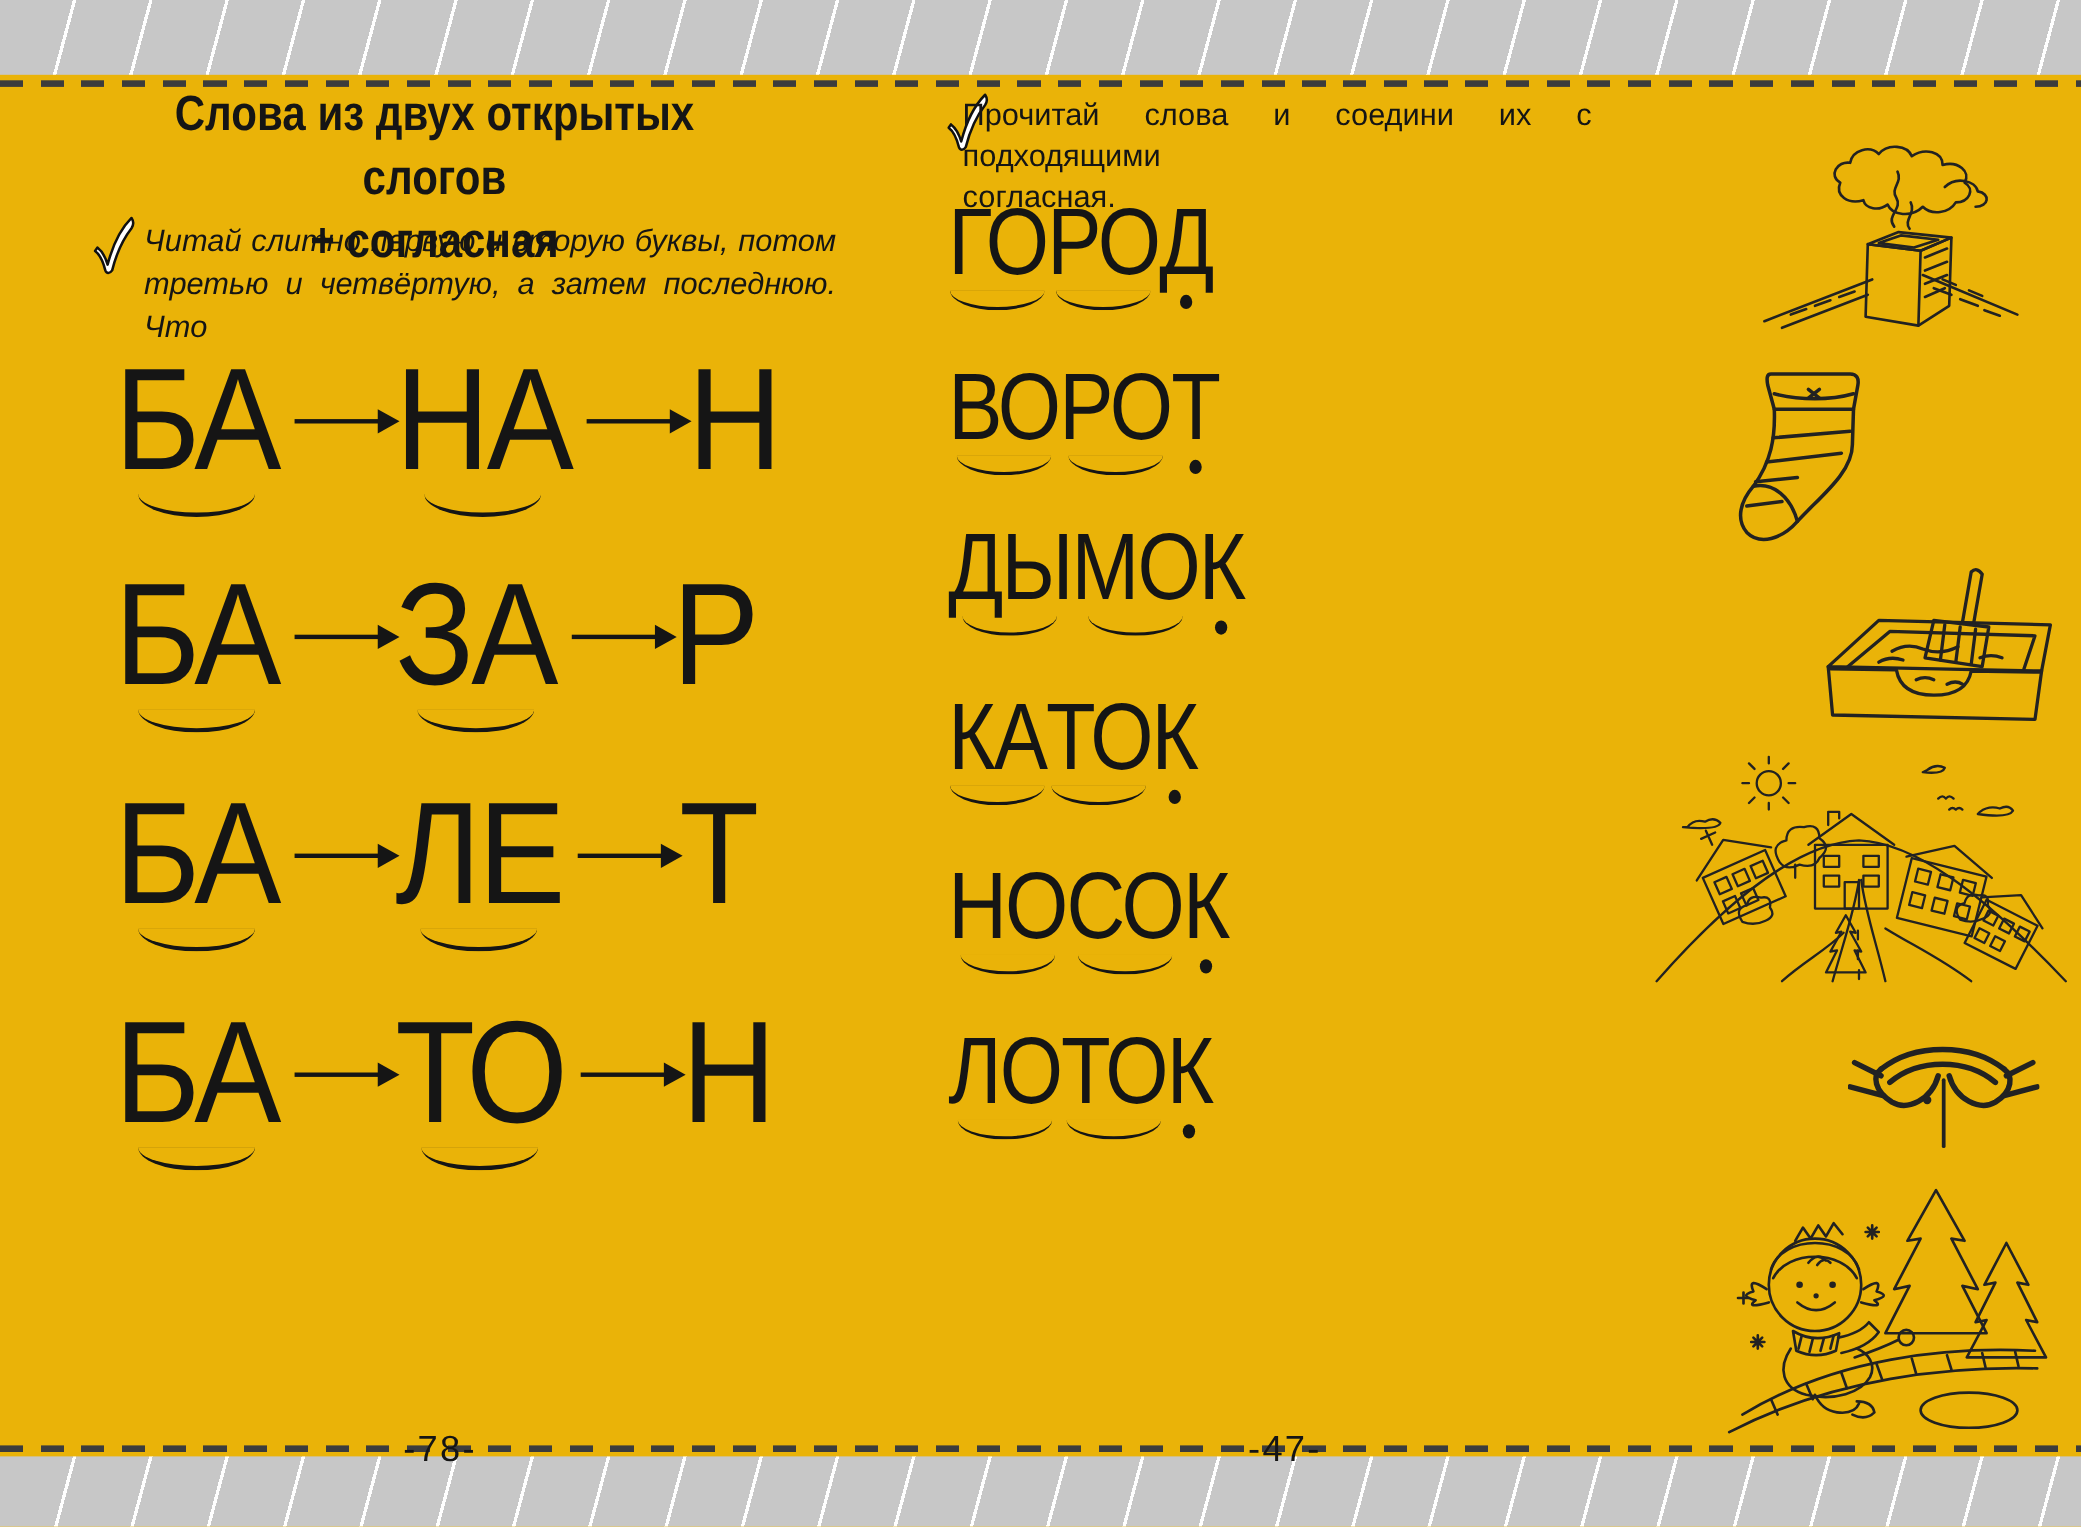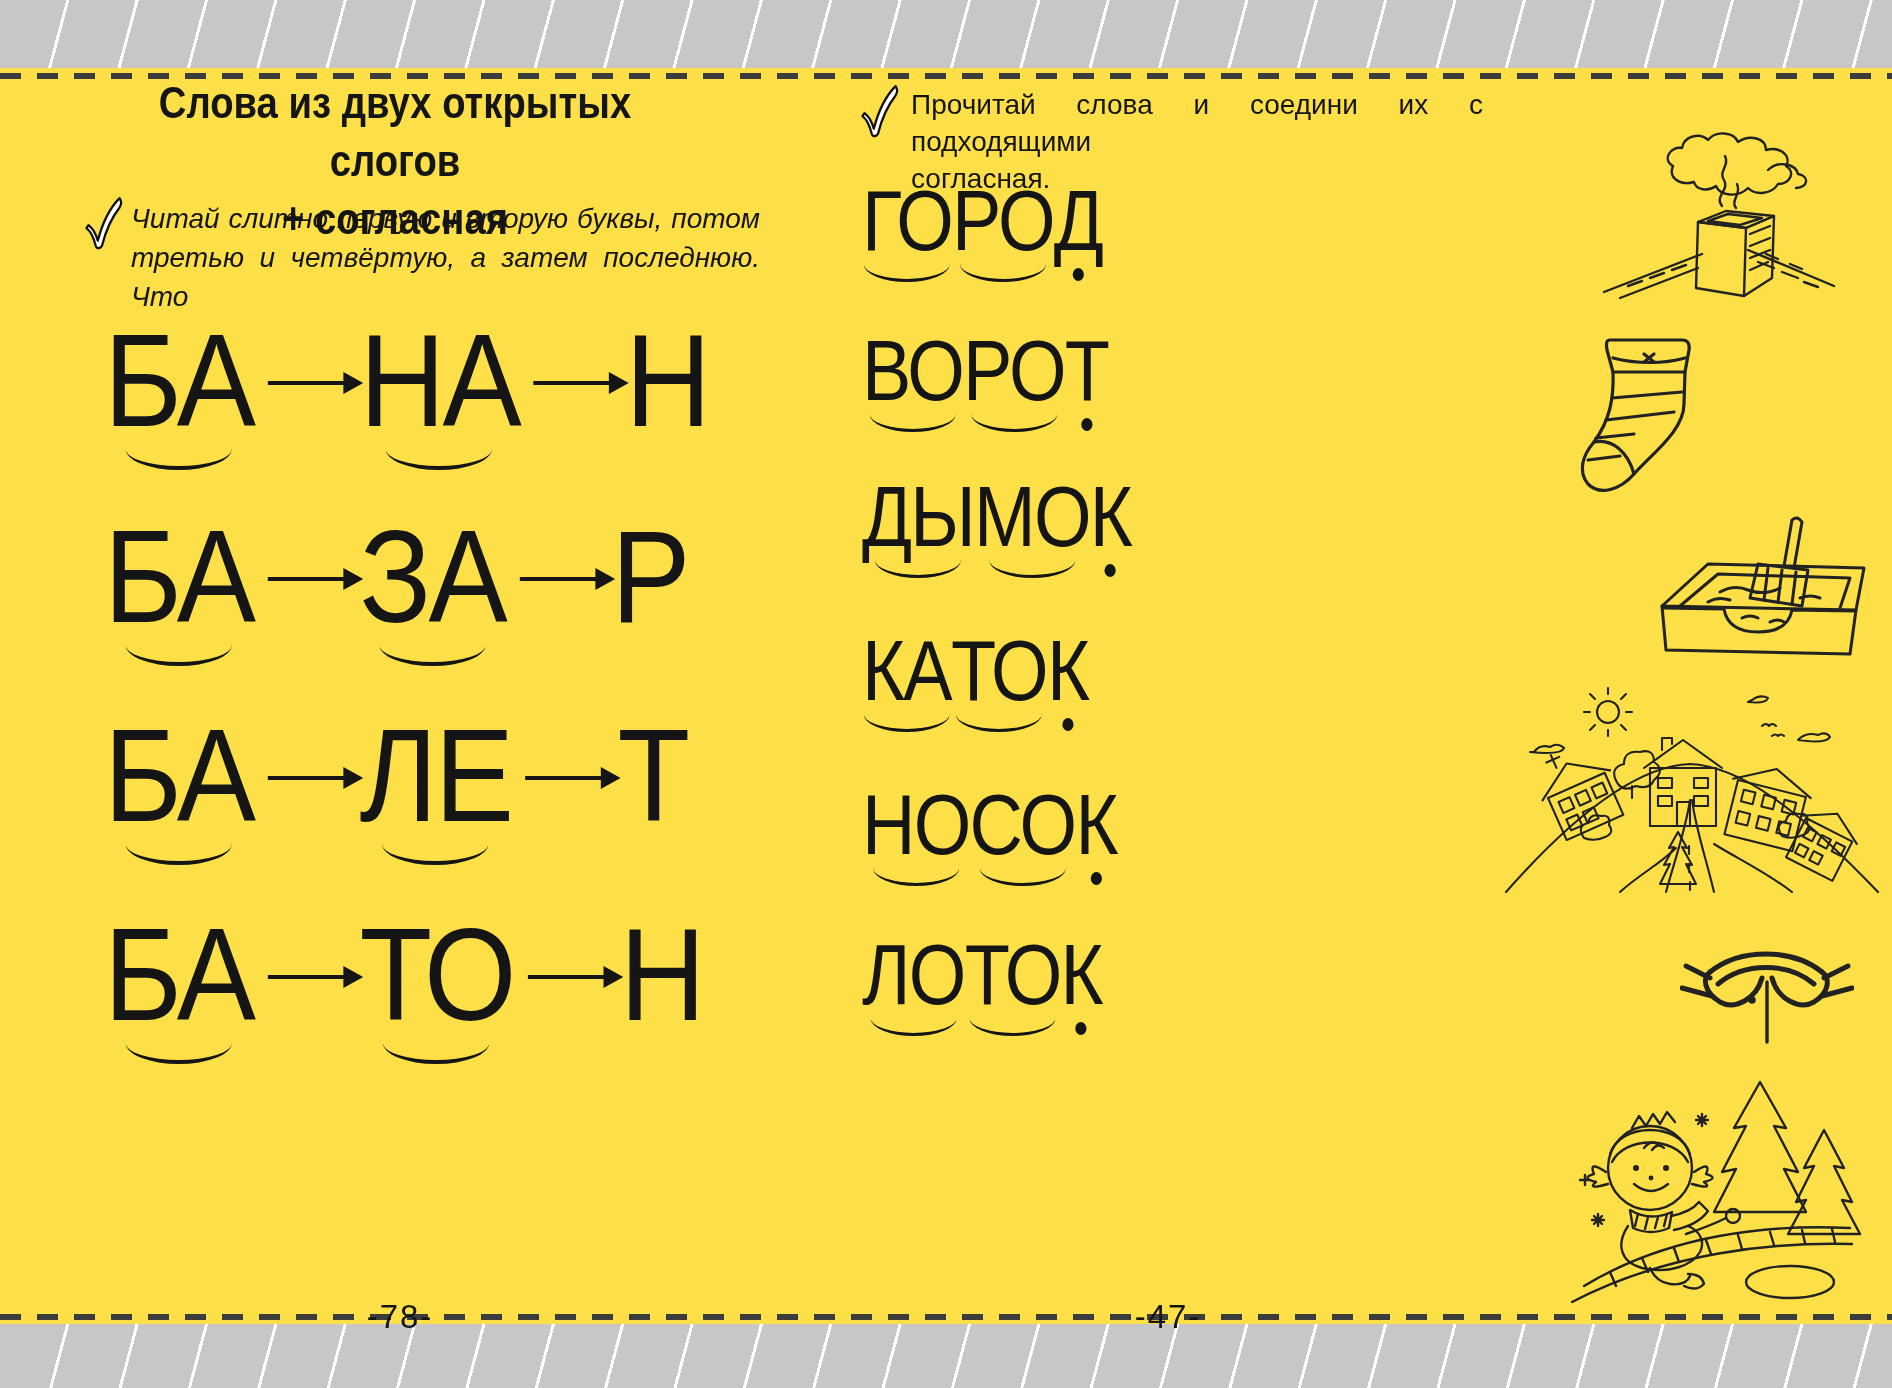--- a/index.html
+++ b/index.html
@@ -1,16 +1,16 @@
 <!DOCTYPE html>
 <html><head>
 <meta charset="utf-8">
 <style>
   html,body{margin:0;padding:0;background:#e8e8e8;}
-  .sheet{position:relative;width:1892px;height:1388px;background:#fde047;overflow:hidden;
+  .sheet{position:relative;width:1892px;height:1388px;background:#eab308;overflow:hidden;
          font-family:"Liberation Sans",sans-serif;color:#151515;}
 
   
   .band{position:absolute;left:0;width:100%;
         background:repeating-linear-gradient(105deg,#c7c7c7 0 64px,#ffffff 64px 67px);}
   .band.top{top:0;height:68px;}
   .band.bottom{bottom:0;height:64px;}
   .dashline{position:absolute;left:0;width:100%;height:6px;
         background:repeating-linear-gradient(90deg,#3c3c3c 0 21px,transparent 21px 37px);}
   .dashline.top{top:73px;}
@@ -22,21 +22,21 @@
          transform:scaleX(0.85);transform-origin:center;}
 
   
   .check{position:absolute;width:46px;height:58px;}
   #check-left{left:80px;top:194px;}
   #check-right{left:856px;top:82px;}
 
   
   .instr{position:absolute;font-size:28px;line-height:39px;}
   #instr-left{left:131px;top:199px;width:629px;font-style:italic;}
-  #instr-right{left:911px;top:86px;width:572px;line-height:37px;}
+  #instr-right{left:875px;top:86px;width:572px;line-height:37px;}
   .jline{text-align:justify;text-align-last:justify;}
 
   
   .row{position:absolute;left:104px;display:flex;align-items:flex-start;
        transform:scaleX(0.9);transform-origin:left;}
   .big{font-size:132px;line-height:1;letter-spacing:-3px;white-space:nowrap;}
   .syl{display:flex;flex-direction:column;align-items:center;}
   .arc{border-bottom:4px solid #151515;border-radius:0 0 50% 50% / 0 0 100% 100%;}
   .arc-l{width:118px;height:17px;margin-top:2px;}
   .arrow{width:88px;height:4px;background:#151515;position:relative;margin:66px 14px 0 16px;flex:none;}

